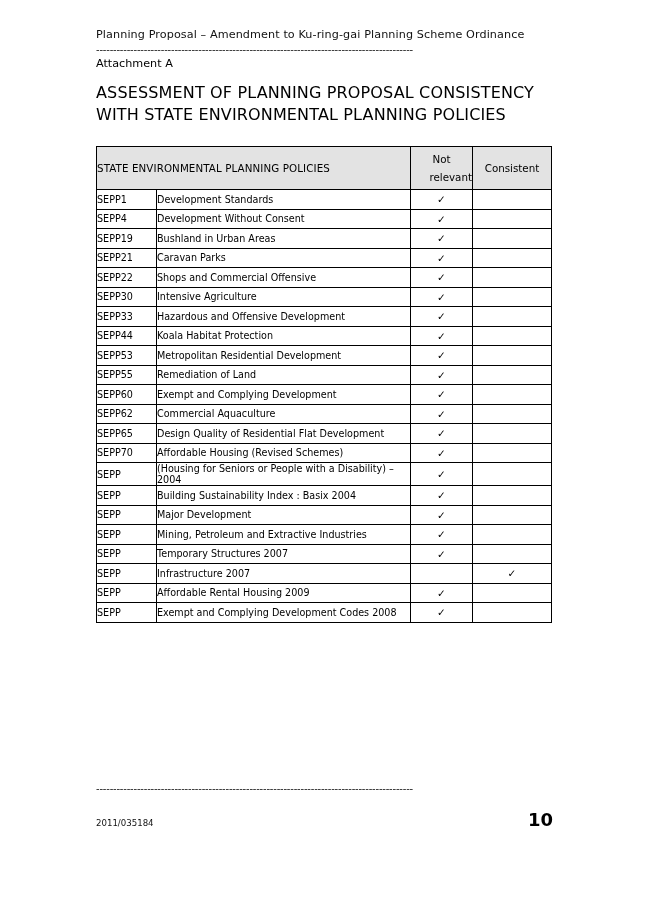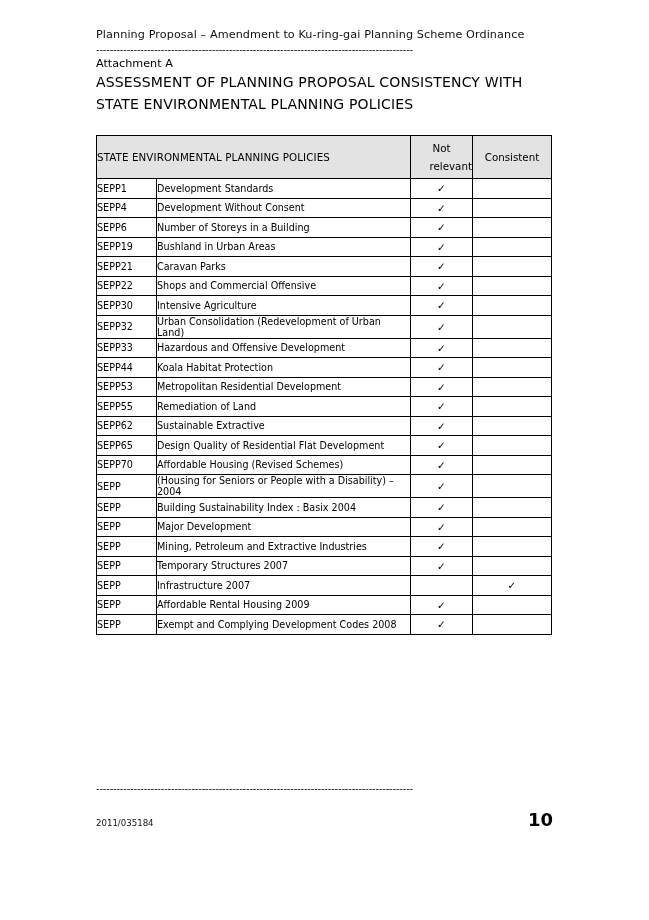--- a/index.html
+++ b/index.html
@@ -38,23 +38,23 @@
     overflow: hidden;
     height: 14px;
     line-height: 14px;
     font-family: "DejaVu Sans", sans-serif;
   }
   .attachment {
     font-size: 11.2px;
     margin-bottom: 0;
   }
   .subtitle {
-    font-size: 14px;
+    font-size: 16px;
     line-height: 22px;
-    margin-top: 1px;
+    margin-top: 12px;
     margin-bottom: 0;
     max-width: 480px;
     letter-spacing: 0.15px;
   }
   table.sepp {
     border-collapse: collapse;
     margin-top: 20px;
     width: 455px;
     table-layout: fixed;
     padding-left: 44px;
@@ -175,26 +175,20 @@
           <td class="tick">✓</td>
           <td class="tick"></td>
         </tr>
         <tr>
           <td class="code">SEPP4</td>
           <td class="name">Development Without Consent</td>
           <td class="tick">✓</td>
           <td class="tick"></td>
         </tr>
         <tr>
-          <td class="code">SEPP6</td>
-          <td class="name">Number of Storeys in a Building</td>
-          <td class="tick">✓</td>
-          <td class="tick"></td>
-        </tr>
-        <tr>
           <td class="code">SEPP19</td>
           <td class="name">Bushland in Urban Areas</td>
           <td class="tick">✓</td>
           <td class="tick"></td>
         </tr>
         <tr>
           <td class="code">SEPP21</td>
           <td class="name">Caravan Parks</td>
           <td class="tick">✓</td>
           <td class="tick"></td>
@@ -205,26 +199,20 @@
           <td class="tick">✓</td>
           <td class="tick"></td>
         </tr>
         <tr>
           <td class="code">SEPP30</td>
           <td class="name">Intensive Agriculture</td>
           <td class="tick">✓</td>
           <td class="tick"></td>
         </tr>
         <tr>
-          <td class="code">SEPP32</td>
-          <td class="name">Urban Consolidation (Redevelopment of Urban Land)</td>
-          <td class="tick">✓</td>
-          <td class="tick"></td>
-        </tr>
-        <tr>
           <td class="code">SEPP33</td>
           <td class="name">Hazardous and Offensive Development</td>
           <td class="tick">✓</td>
           <td class="tick"></td>
         </tr>
         <tr>
           <td class="code">SEPP44</td>
           <td class="name">Koala Habitat Protection</td>
           <td class="tick">✓</td>
           <td class="tick"></td>
@@ -235,22 +223,28 @@
           <td class="tick">✓</td>
           <td class="tick"></td>
         </tr>
         <tr>
           <td class="code">SEPP55</td>
           <td class="name">Remediation of Land</td>
           <td class="tick">✓</td>
           <td class="tick"></td>
         </tr>
         <tr>
+          <td class="code">SEPP60</td>
+          <td class="name">Exempt and Complying Development</td>
+          <td class="tick">✓</td>
+          <td class="tick"></td>
+        </tr>
+        <tr>
           <td class="code">SEPP62</td>
-          <td class="name">Sustainable Extractive</td>
+          <td class="name">Commercial Aquaculture</td>
           <td class="tick">✓</td>
           <td class="tick"></td>
         </tr>
         <tr>
           <td class="code">SEPP65</td>
           <td class="name">Design Quality of Residential Flat Development</td>
           <td class="tick">✓</td>
           <td class="tick"></td>
         </tr>
         <tr>

